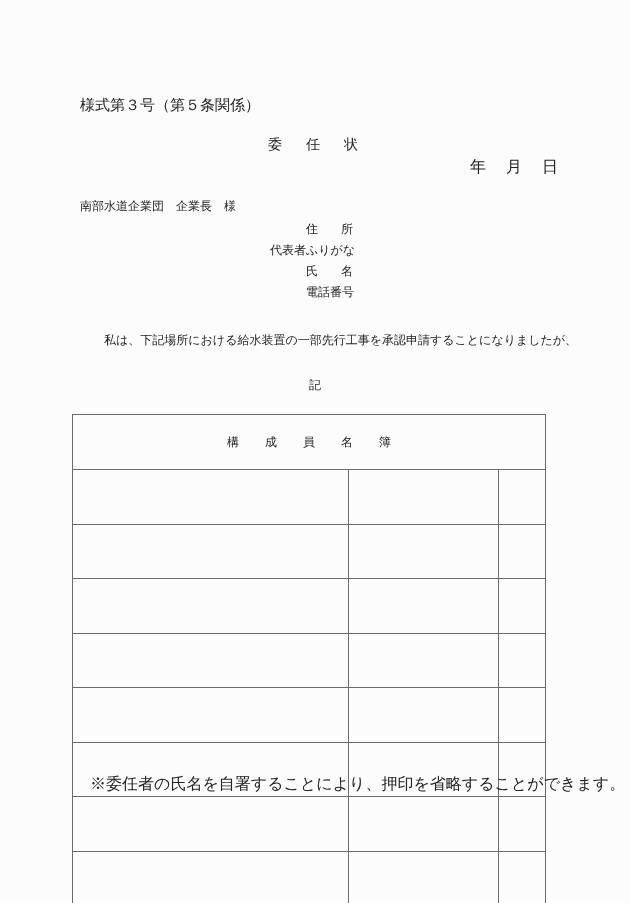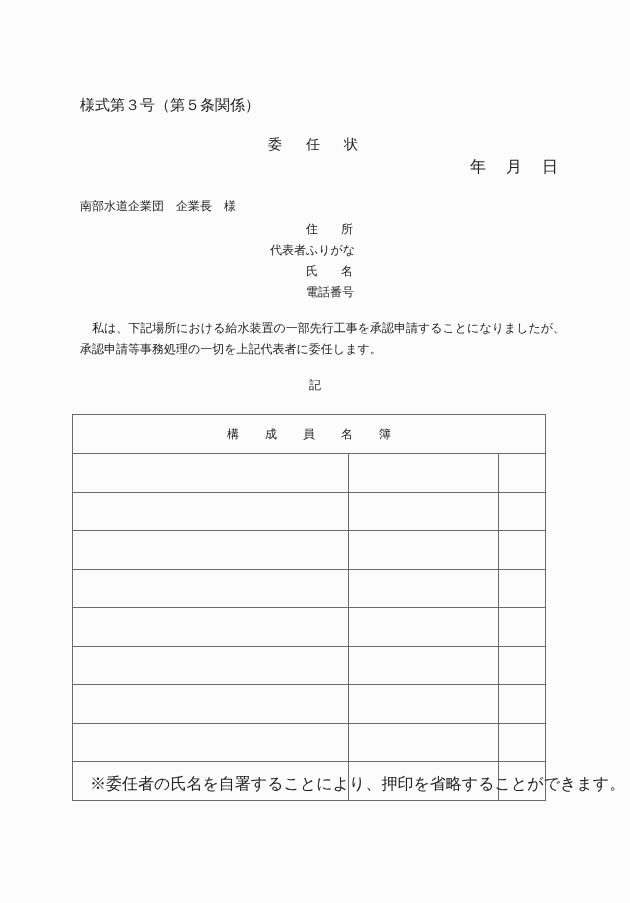--- a/index.html
+++ b/index.html
@@ -25,38 +25,38 @@
     .date-line span:last-child { width: auto; }
     .addressee { left: 80px; top: 178px; font-size: 12px; margin-top: 20px; }
 
     .rep-block { left: 256px; top: 219px; font-size: 12px; line-height: 21px; }
     .rep-row { display: flex; height: 21px; }
     .rep-prefix { width: 50px; text-align: right; }
     .rep-label { width: 60px; }
     .rep-label.spaced { display: flex; justify-content: space-between; width: 47px; }
 
     .body-text { left: 80px; top: 318px; font-size: 12px; line-height: 21px; white-space: normal; width: 480px; }
-    .body-text p { margin: 0; white-space: nowrap; }
+    .body-text p { margin: 12px; white-space: nowrap; }
     .body-text p.indent { text-indent: 12px; }
 
     .ki { left: 309px; top: 377px; font-size: 12px; }
 
     .member-table {
       position: absolute;
       left: 72px;
       top: 414px;
       width: 473px;
       border-collapse: collapse;
       table-layout: fixed;
     }
     .member-table td, .member-table th {
       border: 1px solid #6a6a6a;
       font-weight: normal;
       font-size: 12px;
-      padding: 4px;
+      padding: 12px;
       text-align: center;
       vertical-align: middle;
       color: #222;
     }
     .member-table .title-row td { height: 30px; letter-spacing: 0; }
     .member-table .head-row th { height: 30px; }
     .member-table .data-row td { height: 29.5px; }
     .spaced-chars span { display: inline-block; margin: 0 9px; }
     .spaced-wide span { display: inline-block; margin: 0 13px; }
     .col-location { width: 276px; }
@@ -104,21 +104,20 @@
   </div>
   <div class="rep-row">
     <span class="rep-prefix"></span>
     <span class="rep-label">電話番号</span>
     <span></span>
   </div>
 </div>
 
 <div class="abs body-text">
   <p class="indent">私は、下記場所における給水装置の一部先行工事を承認申請することになりましたが、</p>
-  <p>承認申請等事務処理の一切を上記代表者に委任します。</p>
 </div>
 
 <div class="abs ki">記</div>
 
 <table class="member-table">
   <colgroup>
     <col class="col-location">
     <col class="col-name">
     <col class="col-seal">
   </colgroup>

